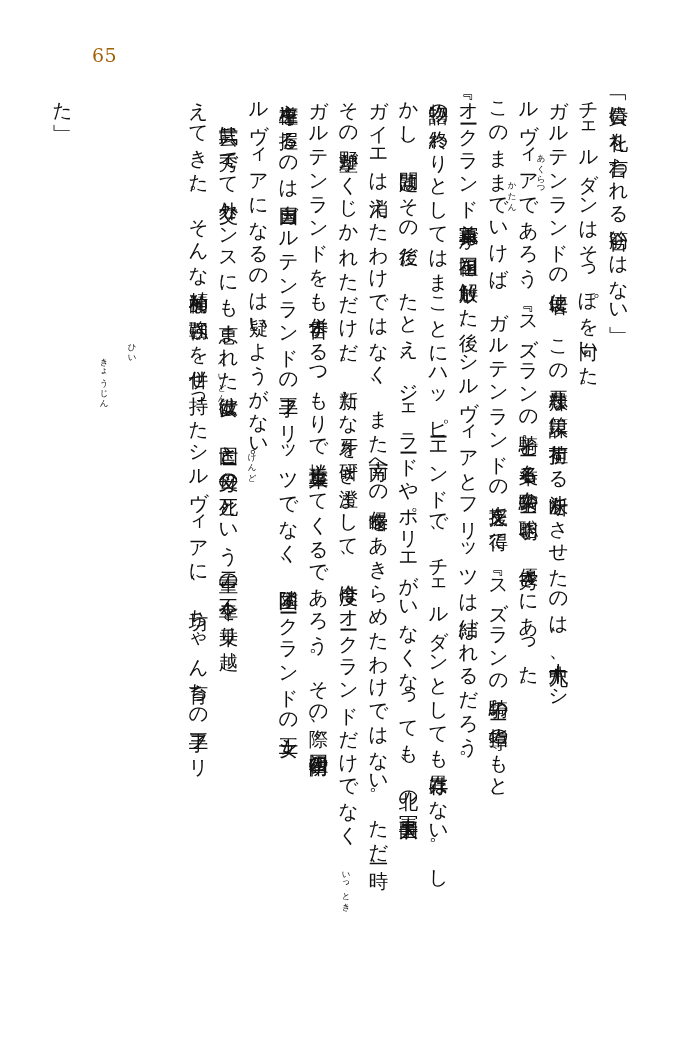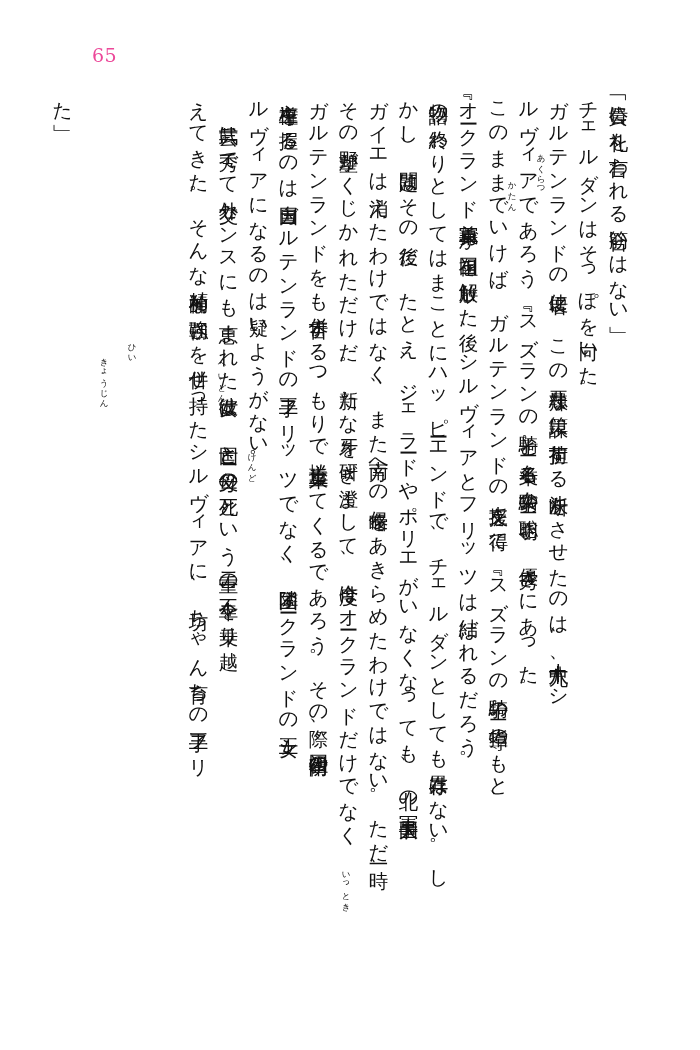--- a/index.html
+++ b/index.html
@@ -26,21 +26,21 @@
   }
 
   
   #page-number {
     position: absolute;
     left: 92px;
     top: 44px;
     font-size: 19px;
     font-family: "DejaVu Serif", "Liberation Serif", serif;
     letter-spacing: 0.5px;
-    color: #ec4899;
+    color: #a16207;
   }
 
   
   #text-block {
     position: absolute;
     top: 88px;
     left: 72px;
     width: 556px;
     height: 880px;
     display: flex;

